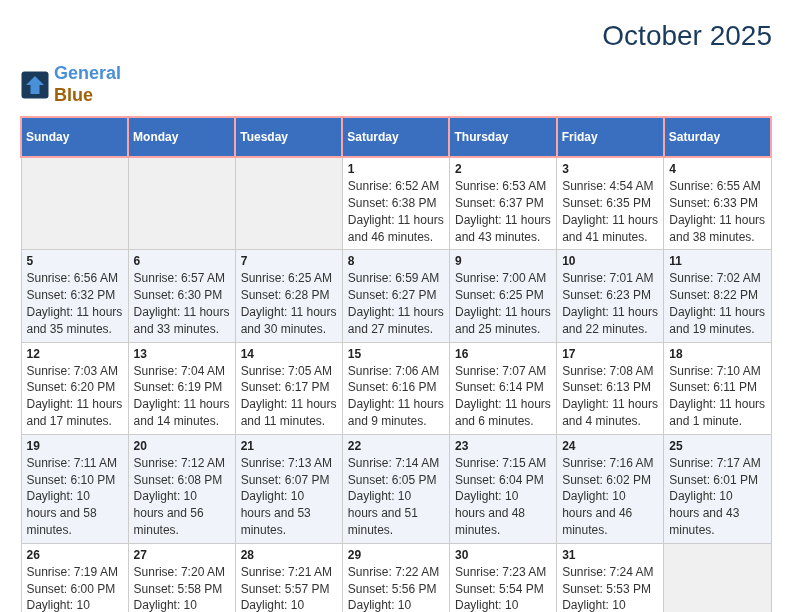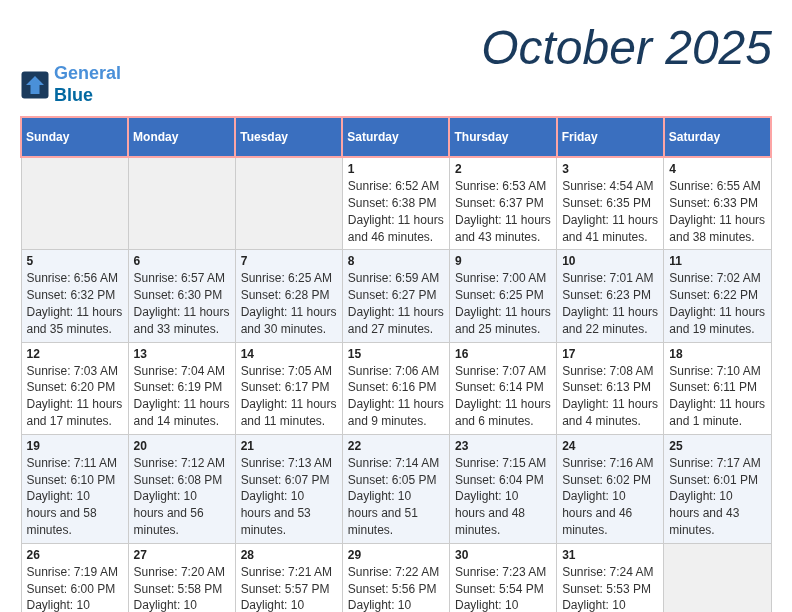--- a/index.html
+++ b/index.html
@@ -32,24 +32,23 @@
     }
     .logo-icon {
       width: 30px;
       height: 30px;
       margin-right: 4px;
     }
     .title-block {
       text-align: right;
     }
     .month-title {
-      font-size: 48px;
+      font-size: 28px;
       color: #1a3a5c;
       font-weight: normal;
-      font-style: italic;
     }
     .location {
       font-size: 14px;
       color: #333;
     }
     .calendar {
       width: 100%;
       border-collapse: collapse;
       border: 1px solid #ccc;
     }
@@ -107,21 +106,21 @@
 
 <div class="header">
   <div class="logo">
     <svg class="logo-icon" viewBox="0 0 40 40">
       <rect x="2" y="2" width="36" height="36" rx="4" fill="#1a3a5c"></rect>
       <polygon points="20,8 32,20 26,20 26,32 14,32 14,20 8,20" fill="#4a90d9"></polygon>
     </svg>
     <div>
       <div class="logo-text">
         <span>General</span><br>
-        <span style="color:#0369a1">Blue</span>
+        <span style="color:#a16207">Blue</span>
       </div>
     </div>
   </div>
   <div class="title-block">
     <div class="month-title">October 2025</div>
   </div>
 </div>
 
 <table class="calendar">
   <thead>
@@ -198,21 +197,21 @@
         </td>
         <td>
           <span class="day-number">10</span>
           <div class="day-info">Sunrise: 7:01 AM
 Sunset: 6:23 PM
 Daylight: 11 hours and 22 minutes.</div>
         </td>
         <td>
           <span class="day-number">11</span>
           <div class="day-info">Sunrise: 7:02 AM
-Sunset: 6:22 PM
+Sunset: 8:22 PM
 Daylight: 11 hours and 19 minutes.</div>
         </td>
       </tr>
       <tr>
         <td>
           <span class="day-number">12</span>
           <div class="day-info">Sunrise: 7:03 AM
 Sunset: 6:20 PM
 Daylight: 11 hours and 17 minutes.</div>
         </td>

